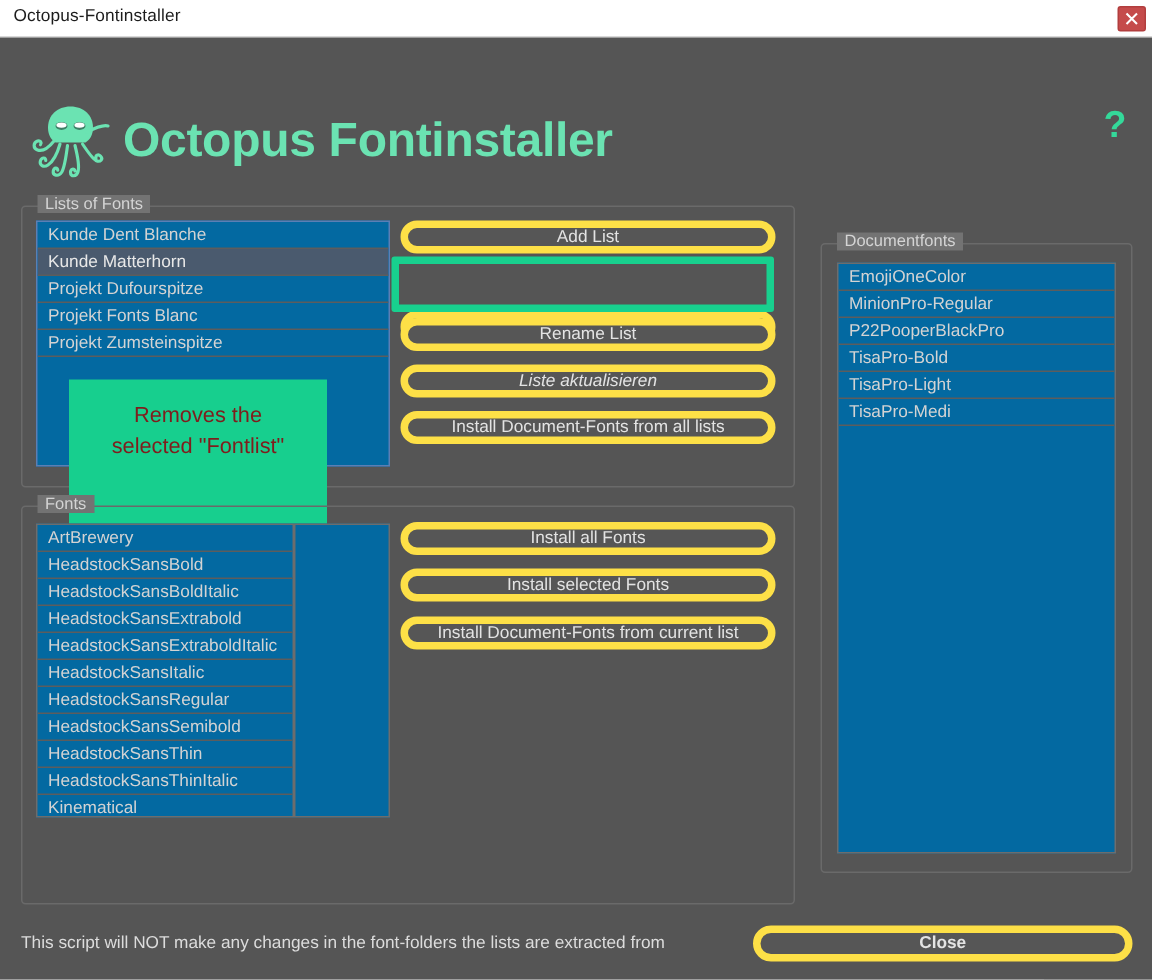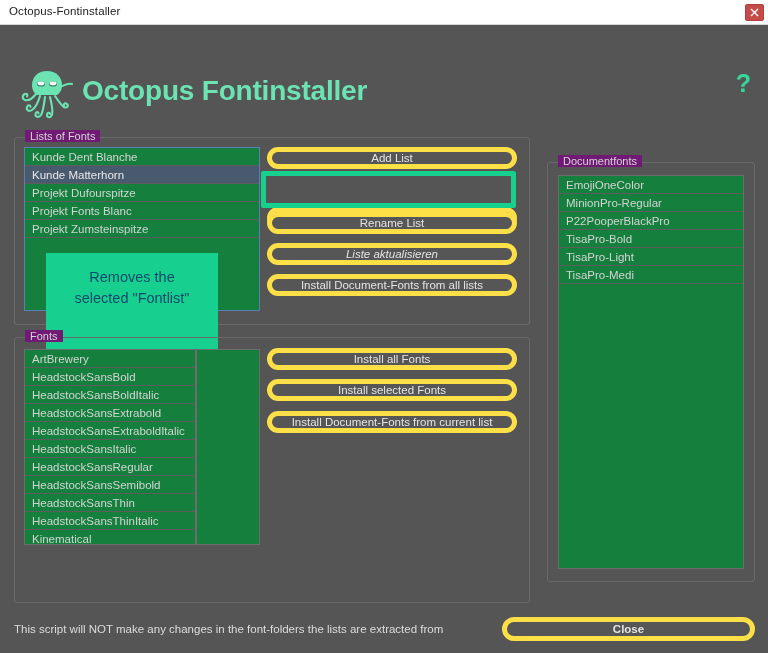--- a/index.html
+++ b/index.html
@@ -67,21 +67,21 @@
   
   #app-logo {
     position: absolute;
     left: 16px; top: 38px;
     width: 62px; height: 62px;
   }
   #app-logo svg { display: block; }
   #app-title {
     position: absolute;
     left: 82px; top: 50px;
-    font-size: 28px;
+    font-size: 32px;
     font-weight: bold;
     color: #6be3b2;
     letter-spacing: -0.2px;
     white-space: nowrap;
   }
   #help-icon {
     position: absolute;
     right: 17px; top: 46px;
     font-size: 25px;
     font-weight: bold;
@@ -95,34 +95,34 @@
     position: absolute;
     border: 1px solid #6a6a6a;
     border-radius: 3px;
     box-sizing: border-box;
   }
   .groupbox-label {
     position: absolute;
     top: -8px;
     left: 10px;
     padding: 0 5px;
-    background: #701a75;
+    background: #737373;
     font-size: 11px;
     color: #d4d4d4;
     white-space: nowrap;
   }
 
   #group-lists   { left: 14px; top: 112px;  width: 516px; height: 188px; }
   #group-fonts   { left: 14px; top: 312px;  width: 516px; height: 266px; }
   #group-docfonts{ left: 547px; top: 137px; width: 208px; height: 420px; }
 
   
   .listbox {
     position: absolute;
-    background: #15803d;
+    background: #0369a1;
     box-sizing: border-box;
     overflow: hidden;
   }
   .listbox.bordered-blue { border: 1px solid #5b7fb5; }
   .listbox.bordered-grey { border: 1px solid #6d6d6d; }
 
   .list-row {
     height: 18px;
     line-height: 18px;
     padding: 0 0 0 7px;
@@ -198,21 +198,21 @@
     width: 172px; height: 103px;
     background: #17cf8e;
     display: flex;
     align-items: flex-start;
     justify-content: center;
     box-sizing: border-box;
     padding-top: 14px;
   }
   #tooltip-text {
     font-size: 14.5px;
-    color: #0c4a6e;
+    color: #7f1d1d;
     text-align: center;
     line-height: 1.45;
     width: 100%;
     white-space: pre-line;
   }
 
   
   #footer-note {
     position: absolute;
     left: 14px; top: 598px;

